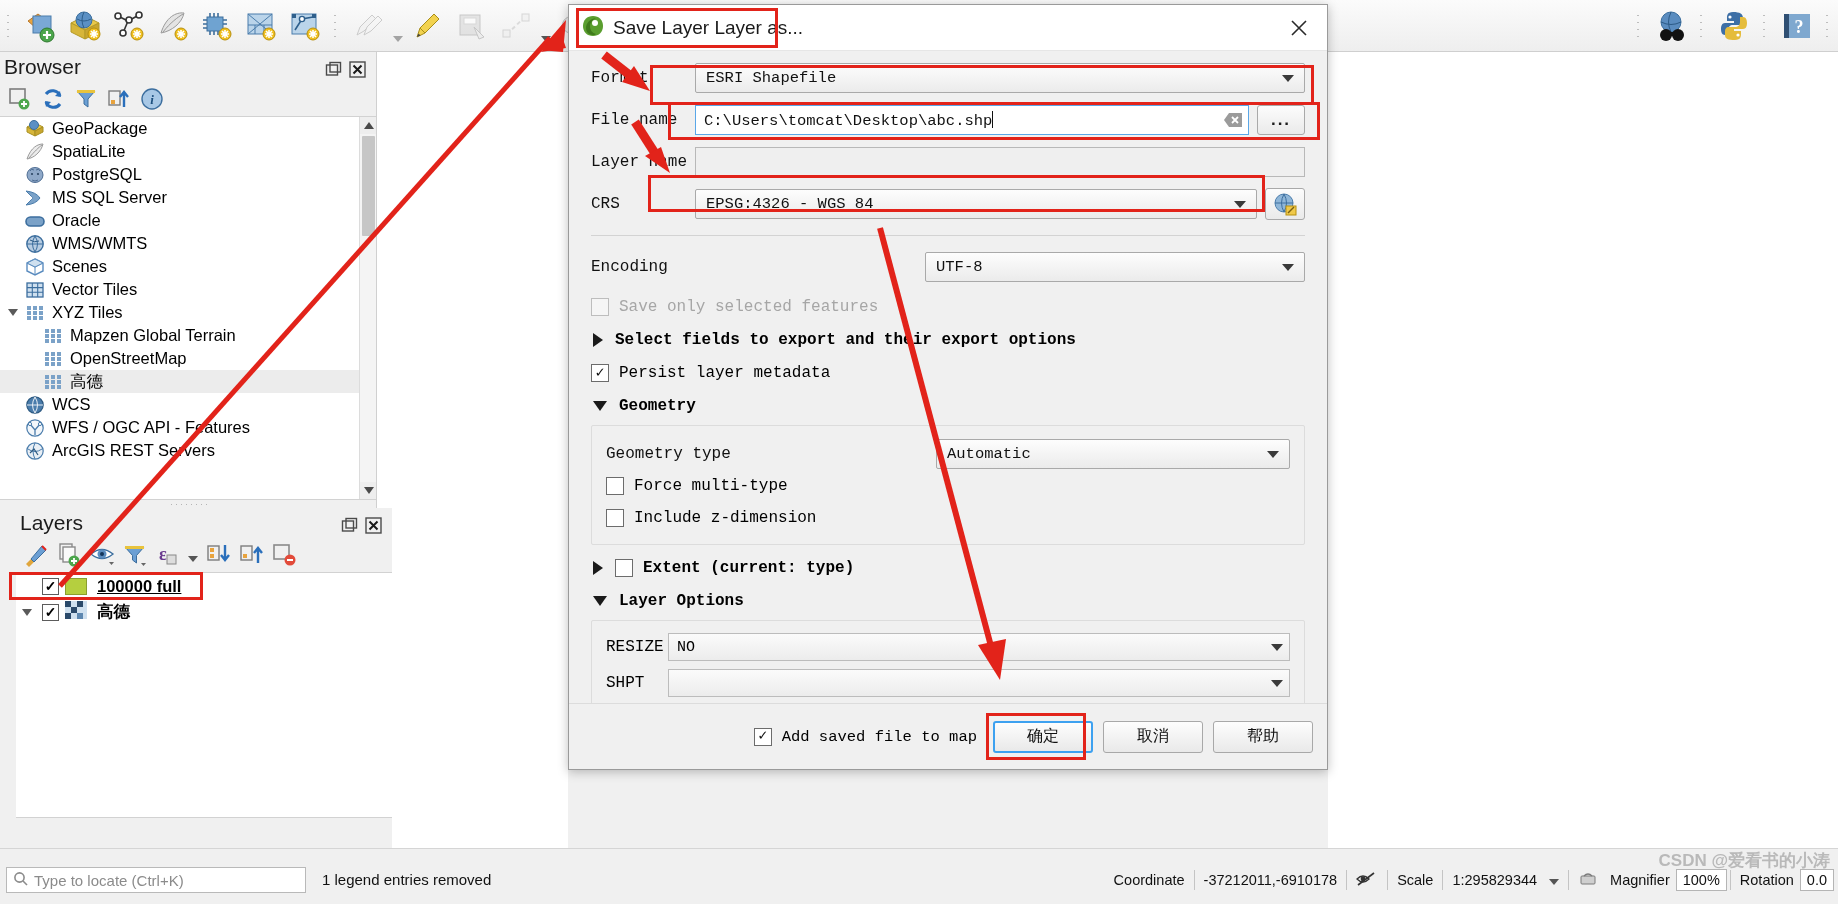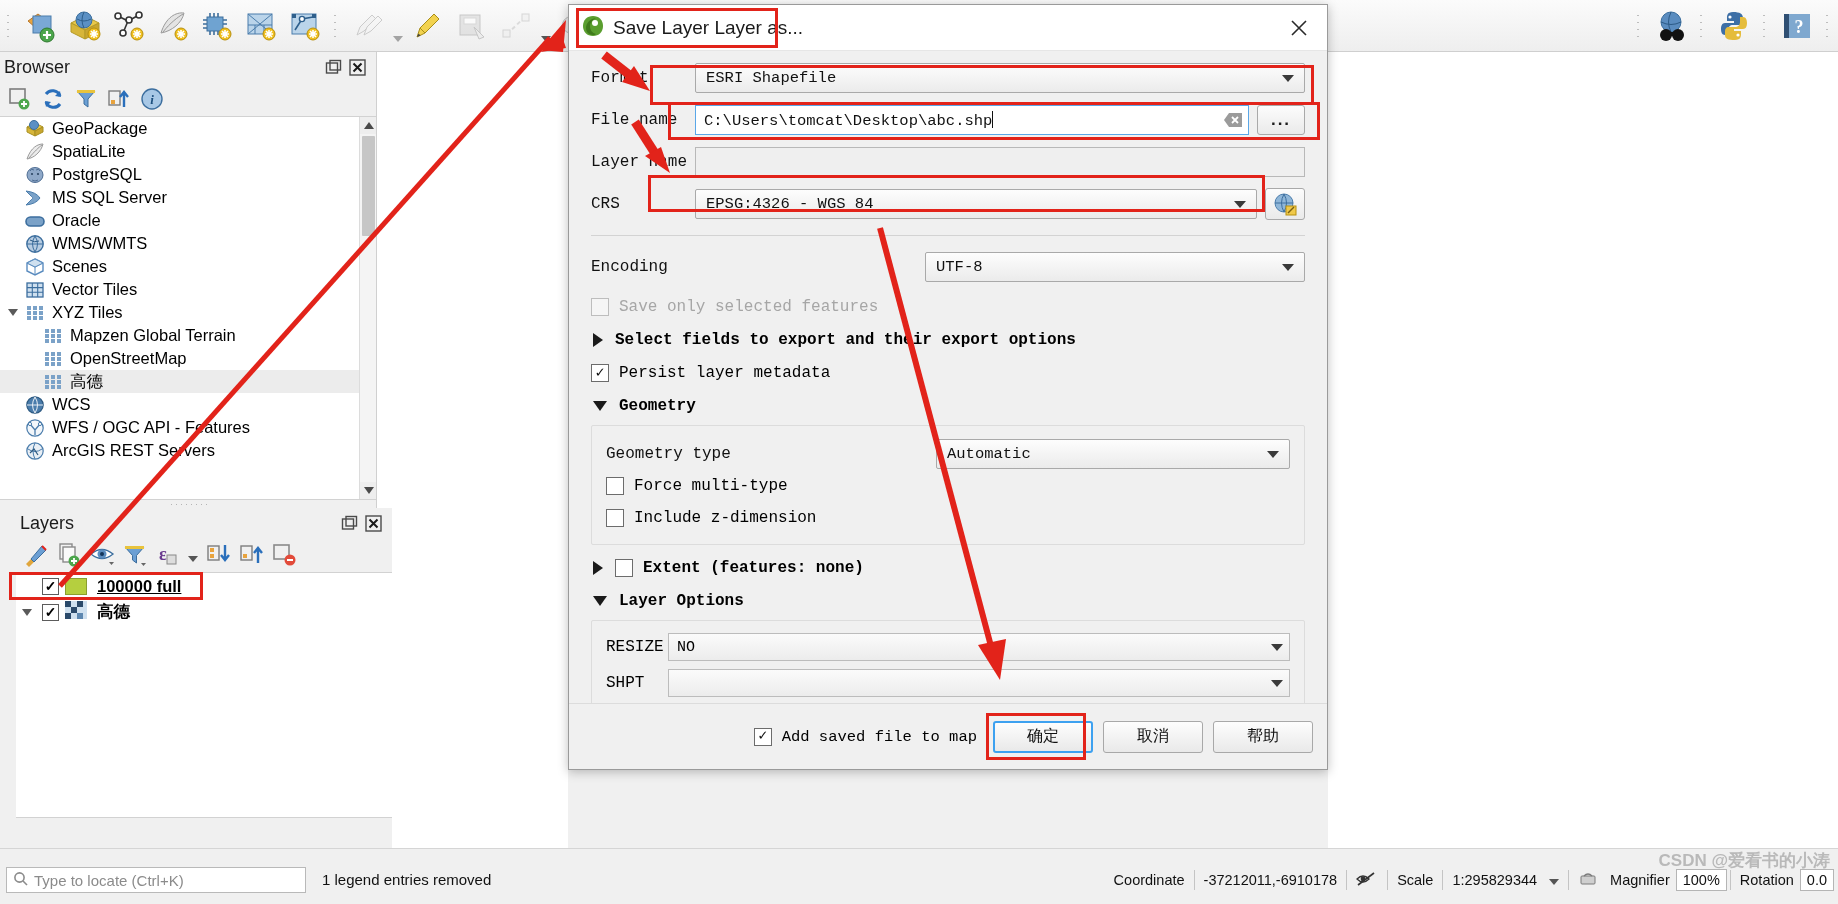--- a/index.html
+++ b/index.html
@@ -31,21 +31,21 @@
   .tb-caret { width: 16px; display:flex; align-items:flex-end; justify-content:center; height:44px; padding-bottom:6px;}
   .caret-dn { width:0;height:0;border-left:5px solid transparent;border-right:5px solid transparent;border-top:6px solid #555; }
 
   
   .panel { position: absolute; background: #f0f0f0; }
   #browser-panel { left: 0; top: 52px; width: 376px; height: 454px; }
   #layers-panel  { left: 16px; top: 508px; width: 376px; height: 340px; }
 
   .panel-title {
     height: 30px; display: flex; align-items: center;
-    padding: 0 6px 0 4px; font-size: 18px; color: #1c1c1c;
+    padding: 0 6px 0 4px; font-size: 21px; color: #1c1c1c;
     border-bottom: 0px; background: #f0f0f0;
   }
   .panel-title .ttl { flex: 1; }
   .panel-btns { display: flex; gap: 7px; padding-right: 4px; }
   .pbtn { width: 17px; height: 17px; position: relative; }
 
   .panel-toolbar {
     height: 34px; display: flex; align-items: center; gap: 2px;
     padding-left: 4px; background: #f0f0f0;
   }
@@ -887,21 +887,21 @@
         </div>
         <div class="grow">
           <span class="cbox"></span>
           <span>Include z-dimension</span>
         </div>
       </div>
 
       <div class="crow" style="margin-top:8px">
         <span class="tri-right"></span>
         <span class="cbox"></span>
-        <span class="sect-title">Extent (features: none)</span>
+        <span class="sect-title">Extent (current: type)</span>
       </div>
 
       <div class="crow">
         <span class="tri-down"></span>
         <span class="sect-title">Layer Options</span>
       </div>
 
       <div class="group" style="padding-top:8px;padding-bottom:8px;">
         <div class="optrow">
           <span class="olabel">RESIZE</span>

